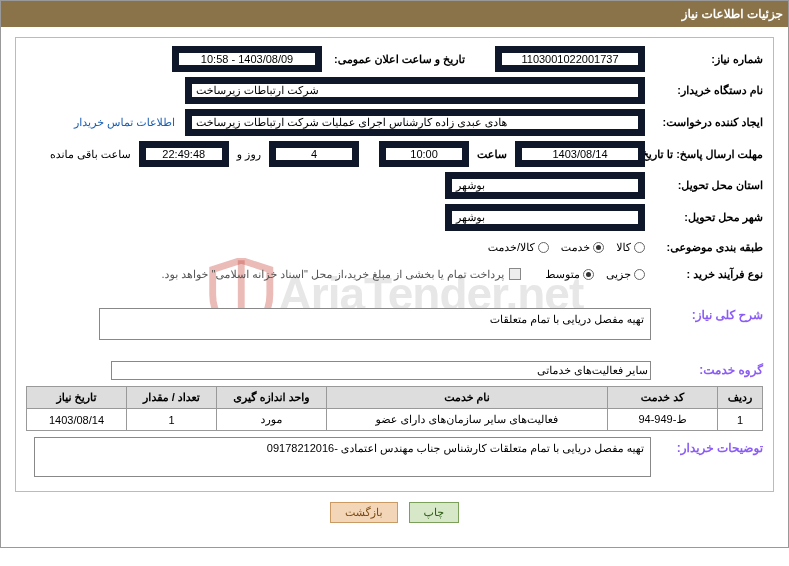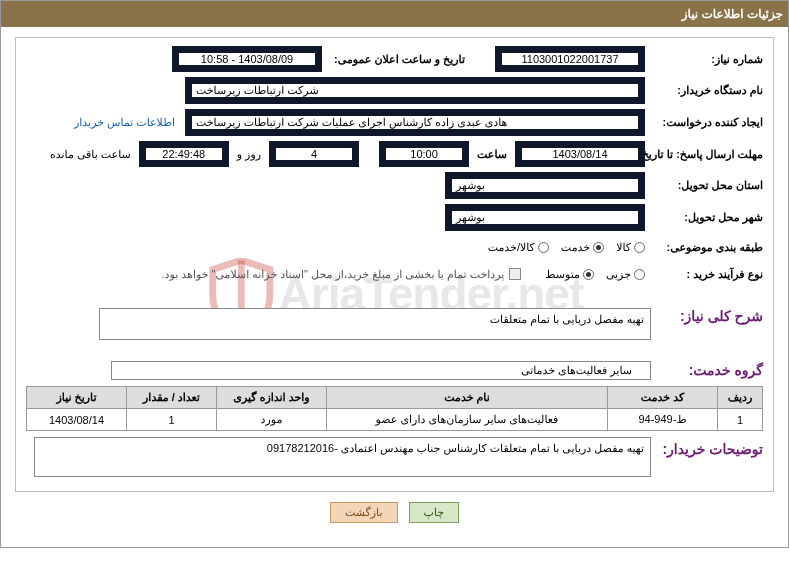--- a/index.html
+++ b/index.html
@@ -18,32 +18,32 @@
 .radio-circle { width: 11px; height: 11px; border: 1px solid #666; border-radius: 50%; display: inline-flex; align-items: center; justify-content: center; background: #fff; }
 .radio-dot { width: 5px; height: 5px; background: #333; border-radius: 50%; }
 .chk { width: 12px; height: 12px; border: 1px solid #888; background: #eee; display: inline-block; vertical-align: middle; }
 .note { color: #555; font-size: 11px; }
 .watermark { position: absolute; top: 220px; left: 50%; transform: translateX(-50%); font-size: 46px; font-weight: bold; color: rgba(120,120,120,0.18); pointer-events: none; z-index: 0; white-space: nowrap; direction: ltr; }
 .wm-text { letter-spacing: -1px; }
 .shield { display: inline-block; width: 70px; height: 80px; position: relative; vertical-align: middle; margin-right: -10px;}
 .shield svg { width: 100%; height: 100%; }
 .section-row { position: relative; z-index: 1; }
 .big-field { border: 1px solid #888; background: #fff; padding: 4px 6px; font-size: 11px; text-align: right; min-height: 32px; width: 552px; display: flex; align-items: flex-start; }
-.bold-lbl { font-weight: bold; font-size: 14px; color: #701a75; }
+.bold-lbl { font-weight: bold; font-size: 12px; color: #8b5cf6; }
 .tbl { width: 100%; border-collapse: collapse; margin-top: 4px; }
 .tbl th { background: #ddd; border: 1px solid #999; padding: 4px 6px; font-size: 11px; font-weight: bold; text-align: center; }
 .tbl td { border: 1px solid #999; padding: 4px 6px; font-size: 11px; text-align: center; background: #fff; }
 .desc-box { display: flex; align-items: flex-start; margin-top: 6px; }
 .desc-field { border: 1px solid #888; background: #fff; padding: 4px 6px; font-size: 11px; text-align: right; min-height: 40px; flex: 1; margin-left: 8px; }
 .btn-row { text-align: center; padding: 10px 0 14px 0; }
 .btn { display: inline-block; border: 1px solid #8a7249; padding: 3px 14px; margin: 0 4px; font-size: 11px; cursor: pointer; }
 .btn-green { background: #d6e8c7; color: #2b5a13; border-color: #7aa05a; }
 .btn-peach { background: #f3d6b8; color: #7a4a12; border-color: #c99a63; }
 .underline-lbl { font-weight: bold; font-size: 12px; color: #000; text-decoration: underline; }
-.srv-field { border: 1px solid #888; background: #fff; padding: 2px 18px; font-size: 11px; text-align: right; min-height: 18px; width: 540px; display: inline-flex; align-items: center; }
+.srv-field { border: 1px solid #888; background: #fff; padding: 2px 2px; font-size: 11px; text-align: right; min-height: 18px; width: 540px; display: inline-flex; align-items: center; }
 </style>
 </head>
 <body>
 
 <div class="container">
   <div class="header-bar">جزئیات اطلاعات نیاز</div>
   <div class="content">
     <div class="outer-box">
 
       <div class="watermark">

